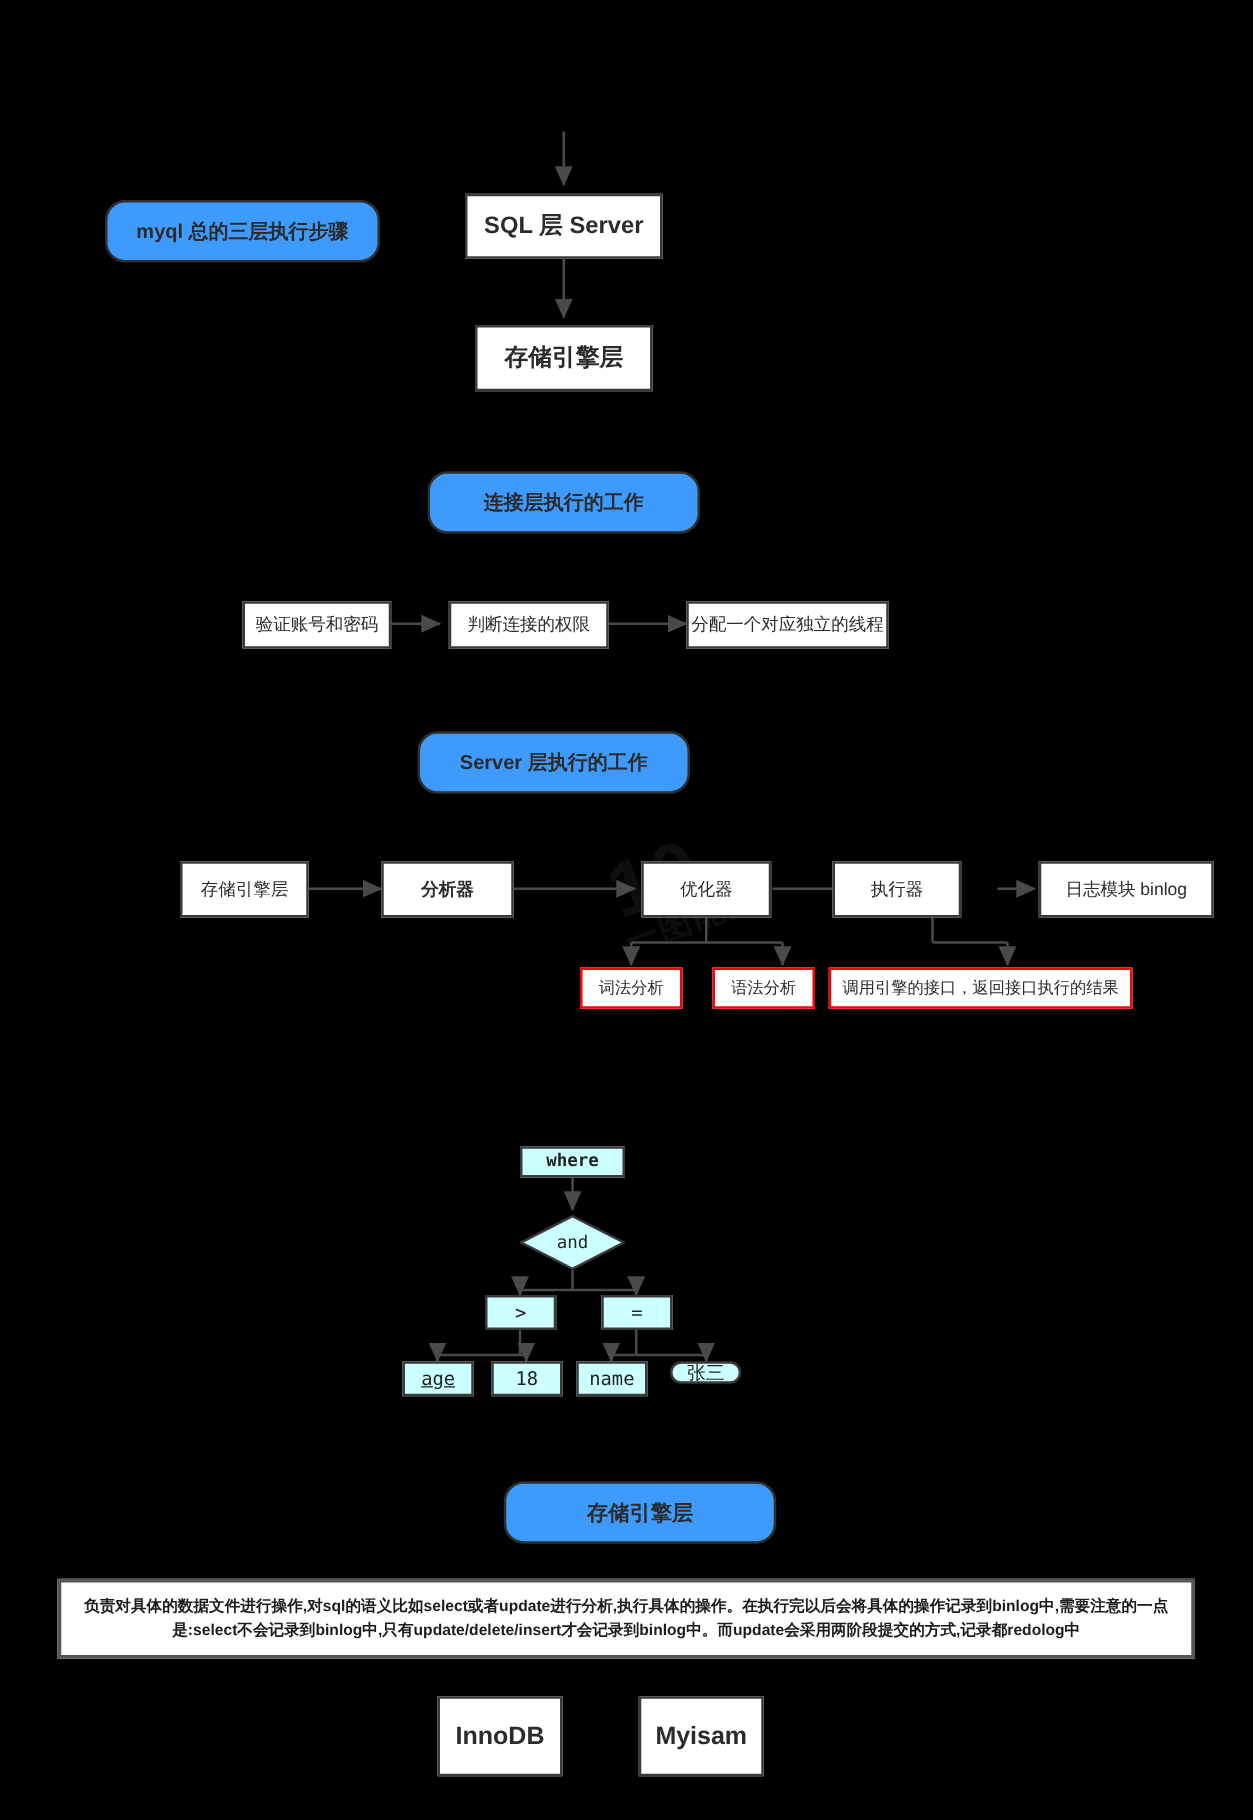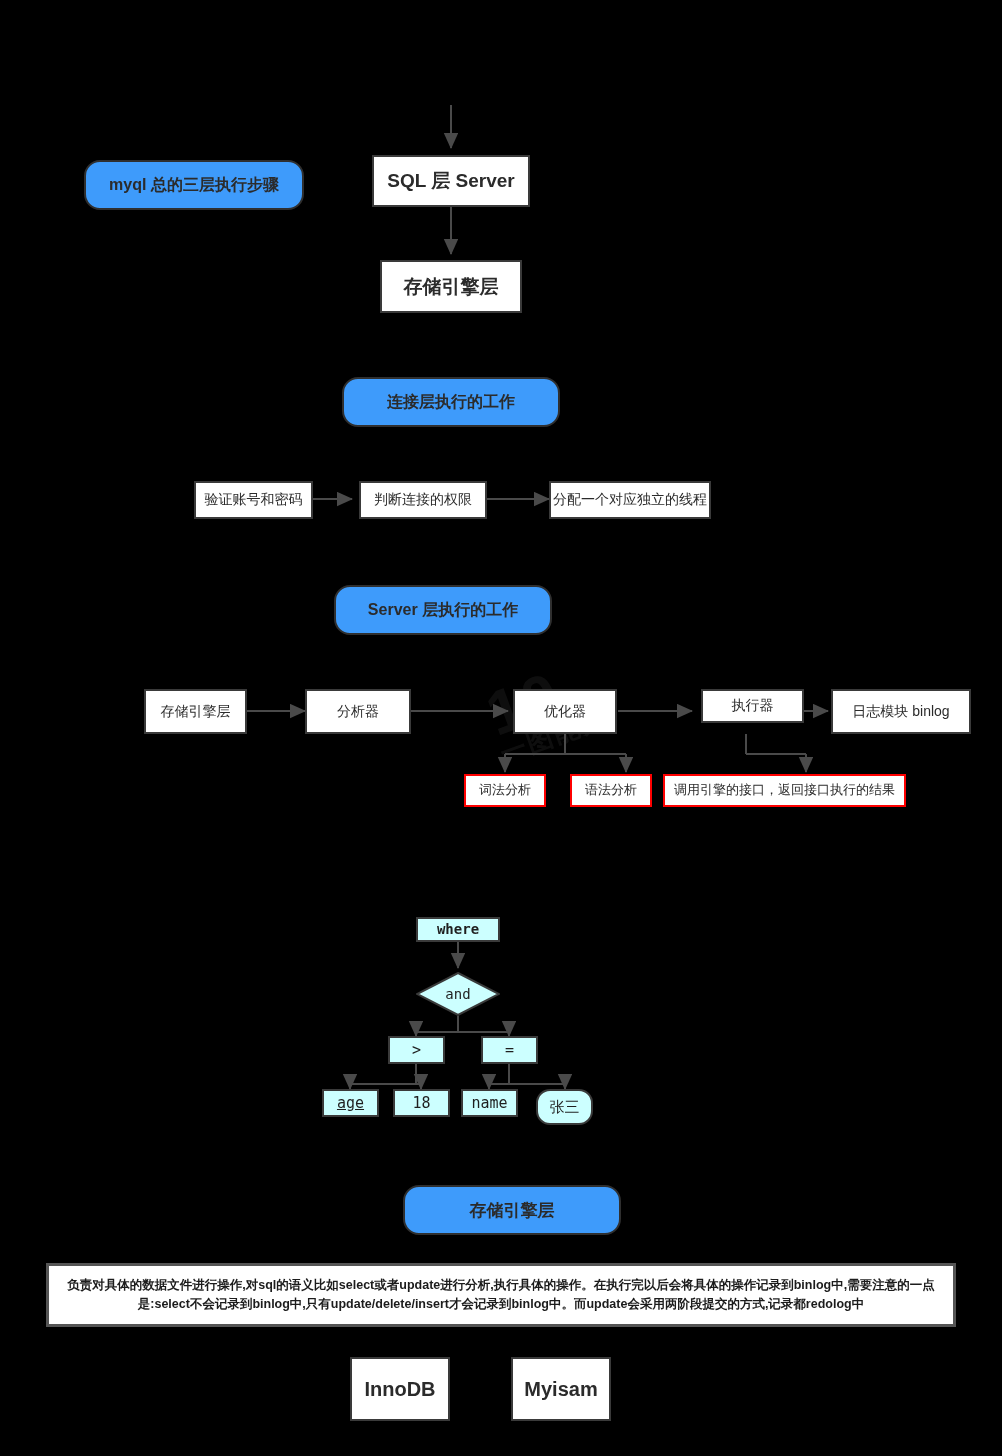--- a/index.html
+++ b/index.html
@@ -221,25 +221,25 @@
   <div class="node mid" style="left:194px; top:481px; width:119px; height:38px;">验证账号和密码</div>
 
   <div class="node mid" style="left:359px; top:481px; width:128px; height:38px;">判断连接的权限</div>
 
   <div class="node mid" style="left:549px; top:481px; width:162px; height:38px;">分配一个对应独立的线程</div>
 
   <div class="pill" style="left:334px; top:585px; width:218px; height:50px; font-size:16px;">Server 层执行的工作</div>
 
   <div class="node mid" style="left:144px; top:689px; width:103px; height:45px;">存储引擎层</div>
 
-  <div class="node mid" style="left:305px; top:689px; width:106px; height:45px;">分析器</div>
+  <div class="node mid" style="left:305px; top:689px; width:106px; height:45px;font-weight:bold;">分析器</div>
 
   <div class="node mid" style="left:513px; top:689px; width:104px; height:45px;">优化器</div>
 
-  <div class="node mid" style="left:701px; top:689px; width:103px; height:34px;">执行器</div>
+  <div class="node mid" style="left:666px; top:689px; width:103px; height:45px;">执行器</div>
 
   <div class="node mid" style="left:831px; top:689px; width:140px; height:45px;">日志模块 binlog</div>
 
   <div class="node small redline" style="left:464px; top:774px; width:82px; height:33px;">词法分析</div>
 
   <div class="node small redline" style="left:570px; top:774px; width:82px; height:33px;">语法分析</div>
 
   <div class="node small redline" style="left:663px; top:774px; width:243px; height:33px;">调用引擎的接口，返回接口执行的结果</div>
 
 
@@ -255,21 +255,21 @@
   <div class="node cyanplain" style="left:388px; top:1036px; width:57px; height:28px;">&gt;</div>
 
   <div class="node cyanplain" style="left:481px; top:1036px; width:57px; height:28px;">=</div>
 
   <div class="node cyanplain" style="left:322px; top:1089px; width:57px; height:28px;text-decoration:underline;">age</div>
 
   <div class="node cyanplain" style="left:393px; top:1089px; width:57px; height:28px;">18</div>
 
   <div class="node cyanplain" style="left:461px; top:1089px; width:57px; height:28px;">name</div>
 
-  <div class="node cyanplain" style="left:536px; top:1089px; width:57px; height:36px;border-radius:14px;">张三</div>
+  <div class="node cyanplain" style="left:536px; top:1089px; width:57px; height:18px;border-radius:14px;">张三</div>
 
   <div class="pill" style="left:403px; top:1185px; width:218px; height:50px; font-size:17px;">存储引擎层</div>
 
   <div class="desc" style="left:46px; top:1263px; width:910px; height:64px;">负责对具体的数据文件进行操作,对sql的语义比如select或者update进行分析,执行具体的操作。在执行完以后会将具体的操作记录到binlog中,需要注意的一点是:select不会记录到binlog中,只有update/delete/insert才会记录到binlog中。而update会采用两阶段提交的方式,记录都redolog中</div>
 
   <div class="node engine" style="left:350px; top:1357px; width:100px; height:64px;">InnoDB</div>
 
   <div class="node engine" style="left:511px; top:1357px; width:100px; height:64px;">Myisam</div>
 
 </div>

